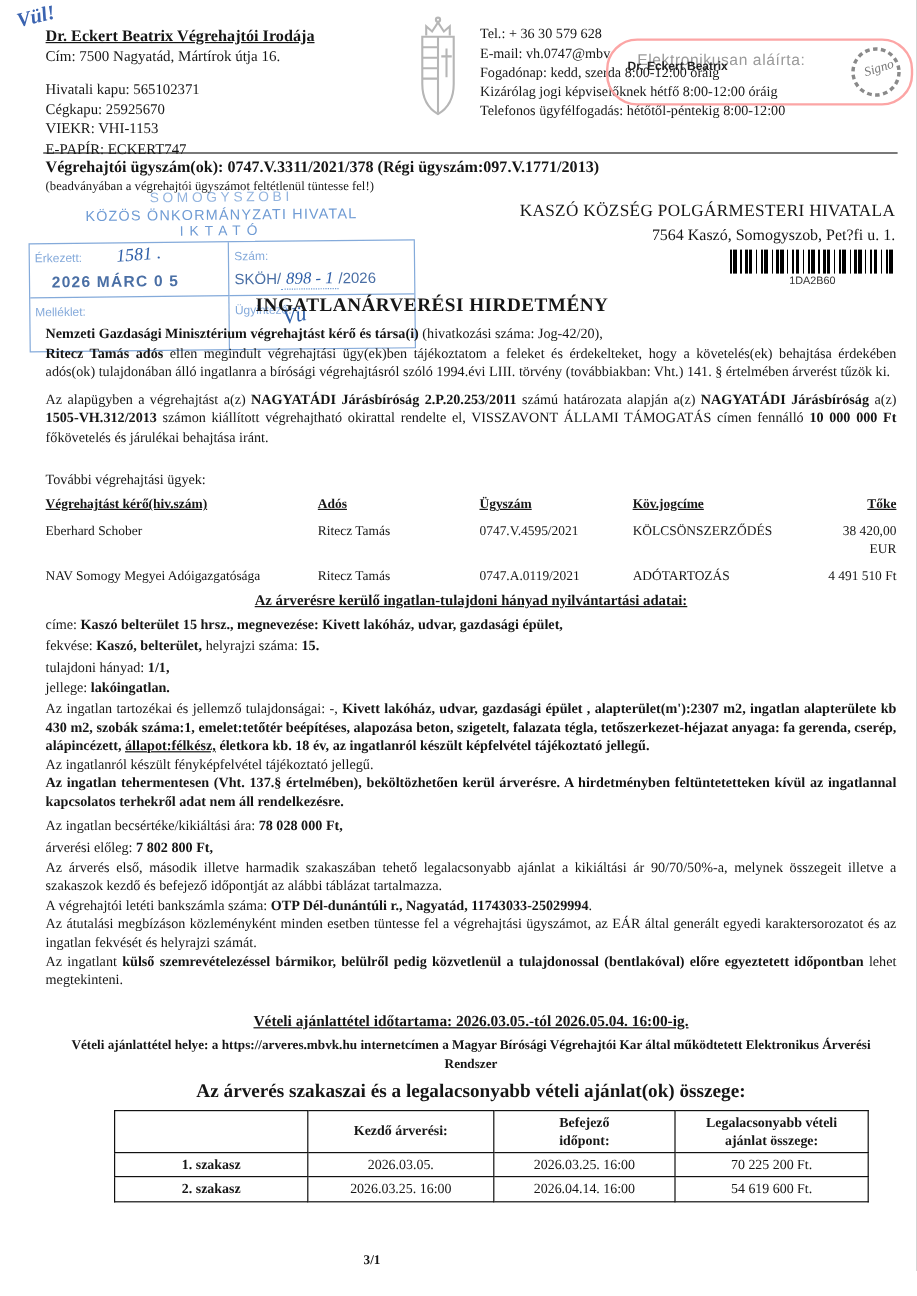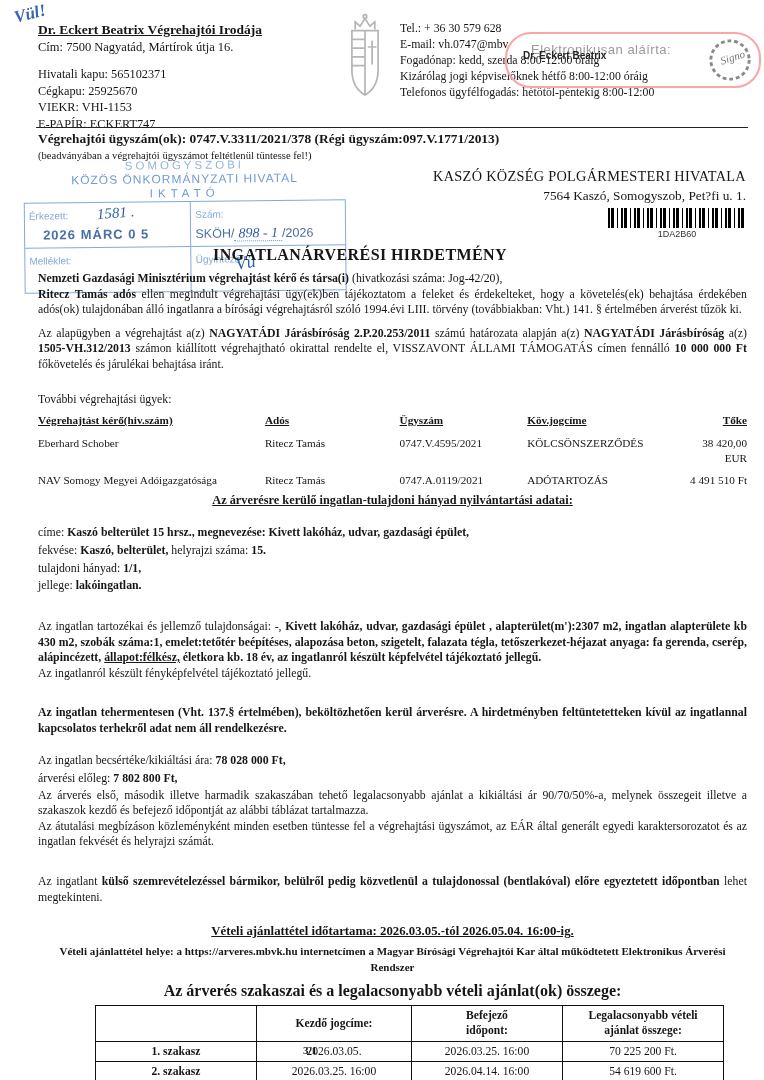--- a/index.html
+++ b/index.html
@@ -55,21 +55,21 @@
   .barcode-wrap{margin-top:4px;display:inline-block;text-align:center;}
   .barcode{width:138px;height:20px;
     background:repeating-linear-gradient(90deg,#000 0 2px,#fff 2px 3px,#000 3px 6px,#fff 6px 9px,#000 9px 10px,#fff 10px 13px);}
   .barcode-label{font-family:"Liberation Sans",sans-serif;font-size:9px;color:#333;margin-top:1px;}
   
   .doc-title{position:absolute;left:0;top:246px;width:720px;text-align:center;
              font-size:16px;font-weight:bold;letter-spacing:.4px;}
   .body-flow{position:absolute;left:38px;top:271px;width:709px;font-size:11.8px;
              line-height:1.32;text-align:justify;}
   .para{margin:0;}
-  .mt8{margin-top:8px}.mt14{margin-top:16px}.mt16{margin-top:24px}.mt18{margin-top:18px}
+  .mt8{margin-top:8px}.mt14{margin-top:4px}.mt16{margin-top:0}.mt18{margin-top:18px}
   
   .cases-table{width:100%;border-collapse:collapse;margin-top:3px;font-size:11.2px;}
   .cases-table th{font-weight:bold;text-decoration:underline;text-align:left;padding:2px 0 4px;}
   .cases-table td{padding:4px 0;vertical-align:top;}
   .cases-table .num{text-align:right;white-space:pre-line;}
   .c1{width:32%}.c2{width:19%}.c3{width:18%}.c4{width:18%}.c5{width:13%}
   .section-heading{text-align:center;font-weight:bold;text-decoration:underline;
                    font-size:12.3px;margin-top:0;}
   .prop-line{line-height:1.5;}
   
@@ -223,36 +223,37 @@
 
     <div class="para mt16"><span>Az ingatlan tartozékai és jellemző tulajdonságai: -, </span><span class="b">Kivett lakóház, udvar, gazdasági épület , alapterület(m'):2307 m2, ingatlan alapterülete kb 430 m2, szobák száma:1, emelet:tetőtér beépítéses, alapozása beton, szigetelt, falazata tégla, tetőszerkezet-héjazat anyaga: fa gerenda, cserép, alápincézett, </span><span class="b u">állapot:félkész,</span><span class="b"> életkora kb. 18 év, az ingatlanról készült képfelvétel tájékoztató jellegű.</span></div>
     <div class="para"><span>Az ingatlanról készült fényképfelvétel tájékoztató jellegű.</span></div>
 
     <div class="para mt16"><span class="b">Az ingatlan tehermentesen (Vht. 137.§ értelmében), beköltözhetően kerül árverésre. A hirdetményben feltüntetetteken kívül az ingatlannal kapcsolatos terhekről adat nem áll rendelkezésre.</span></div>
 
     <div class="mt14">
       <div class="para prop-line"><span>Az ingatlan becsértéke/kikiáltási ára:  </span><span class="b">78 028 000 Ft,</span></div>
       <div class="para prop-line"><span>árverési előleg: </span><span class="b">7 802 800 Ft,</span></div>
       <div class="para"><span>Az árverés első, második illetve harmadik szakaszában tehető legalacsonyabb ajánlat a kikiáltási ár 90/70/50%-a, melynek összegeit illetve a szakaszok kezdő és befejező időpontját az alábbi táblázat tartalmazza.</span></div>
+      <div class="para"><span>A végrehajtói letéti bankszámla száma: </span><span class="b">OTP Dél-dunántúli r., Nagyatád, 11743033-25029994</span><span>.</span></div>
       <div class="para"><span>Az átutalási megbízáson közleményként minden esetben tüntesse fel a végrehajtási ügyszámot, az EÁR által generált egyedi karaktersorozatot és az ingatlan fekvését és helyrajzi számát.</span></div>
     </div>
 
     <div class="para mt16"><span>Az ingatlant </span><span class="b">külső szemrevételezéssel bármikor, belülről pedig közvetlenül a tulajdonossal (bentlakóval) előre egyeztetett időpontban</span><span> lehet megtekinteni.</span></div>
 
     <div class="center-block">
       <div class="cb-l1">Vételi ajánlattétel időtartama: 2026.03.05.-tól 2026.05.04. 16:00-ig.</div>
       <div class="cb-l2">Vételi ajánlattétel helye: a https://arveres.mbvk.hu internetcímen a Magyar Bírósági Végrehajtói Kar által működtetett Elektronikus Árverési Rendszer</div>
       <div class="cb-l3">Az árverés szakaszai és a legalacsonyabb vételi ajánlat(ok) összege:</div>
     </div>
 
     <table class="auction-table">
       <thead>
         <tr>
           <th class="at-c1"></th>
-          <th class="at-c2">Kezdő jogcíme:</th>
+          <th class="at-c2">Kezdő árverési:</th>
           <th class="at-c3">Befejező
 időpont:</th>
           <th class="at-c4">Legalacsonyabb vételi
 ajánlat összege:</th>
         </tr>
       </thead>
       <tbody>
         <tr>
           <td>1. szakasz</td>
           <td>2026.03.05.</td>

